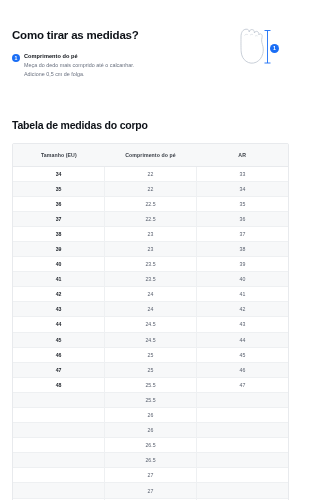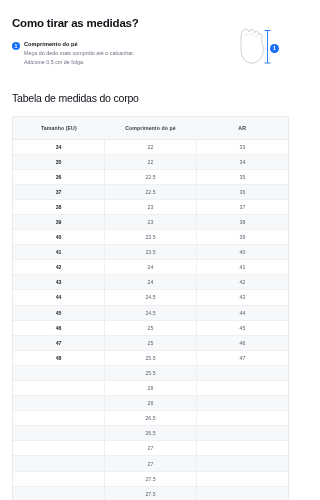--- a/index.html
+++ b/index.html
@@ -4,21 +4,21 @@
 <style>
   * { box-sizing: border-box; margin: 0; padding: 0; }
   html, body {
     width: 301px;
     height: 500px;
     background: #ffffff;
     font-family: "Liberation Sans", sans-serif;
     color: #111418;
     overflow: hidden;
   }
-  .page { width: 301px; height: 408px; padding: 4px 12px; position: relative; }
+  .page { width: 301px; height: 408px; padding: 16px 12px; position: relative; }
 
   .title {
     font-size: 11.5px;
     font-weight: 700;
     letter-spacing: -0.2px;
     color: #0d1117;
     padding-top: 13px;
   }
 
   .howto {
@@ -71,24 +71,24 @@
     background: #1a6ef5;
     color: #fff;
     font-size: 5.4px;
     line-height: 9px;
     text-align: center;
     font-weight: 700;
   }
 
   .subtitle {
     font-size: 10.5px;
-    font-weight: 400;
+    font-weight: 700;
     letter-spacing: -0.2px;
     color: #0d1117;
-    margin-top: 25px;
+    margin-top: 40px;
   }
 
   .table-wrap {
     margin-top: 12px;
     border: 1px solid #e8eaed;
     border-radius: 2px;
     overflow: hidden;
     background: #fff;
   }
   table { width: 100%; border-collapse: collapse; table-layout: fixed; }

